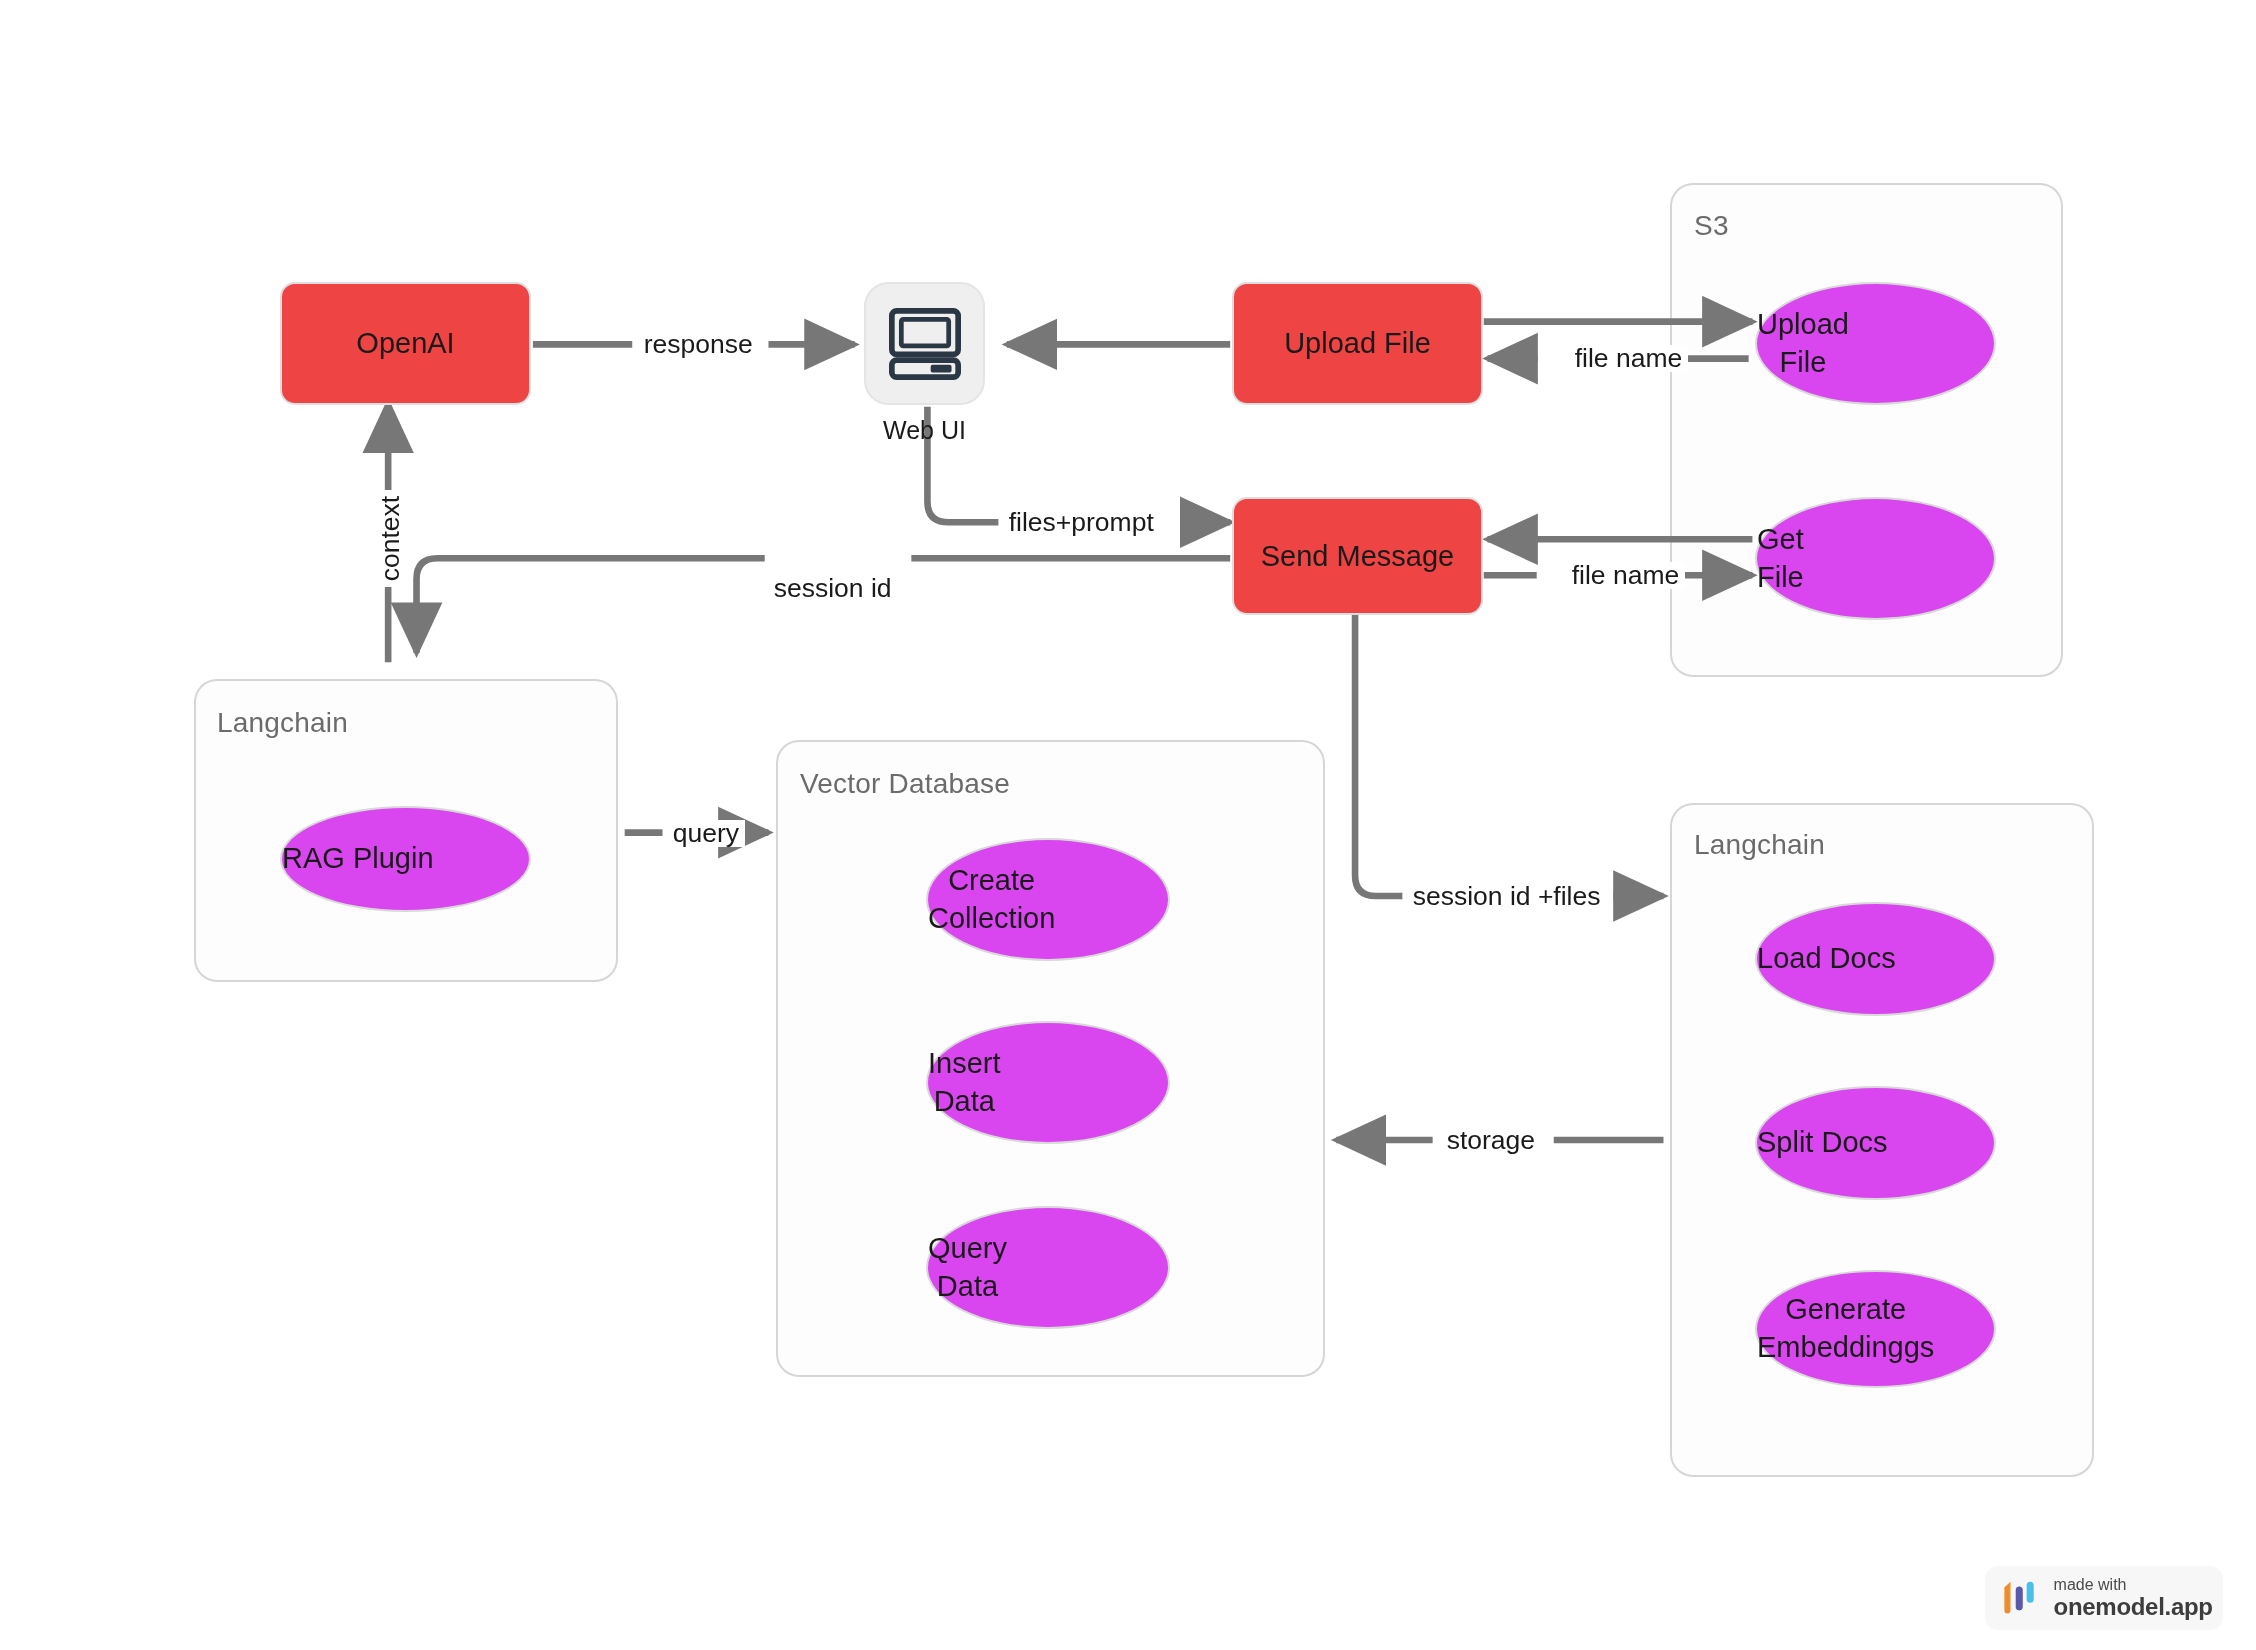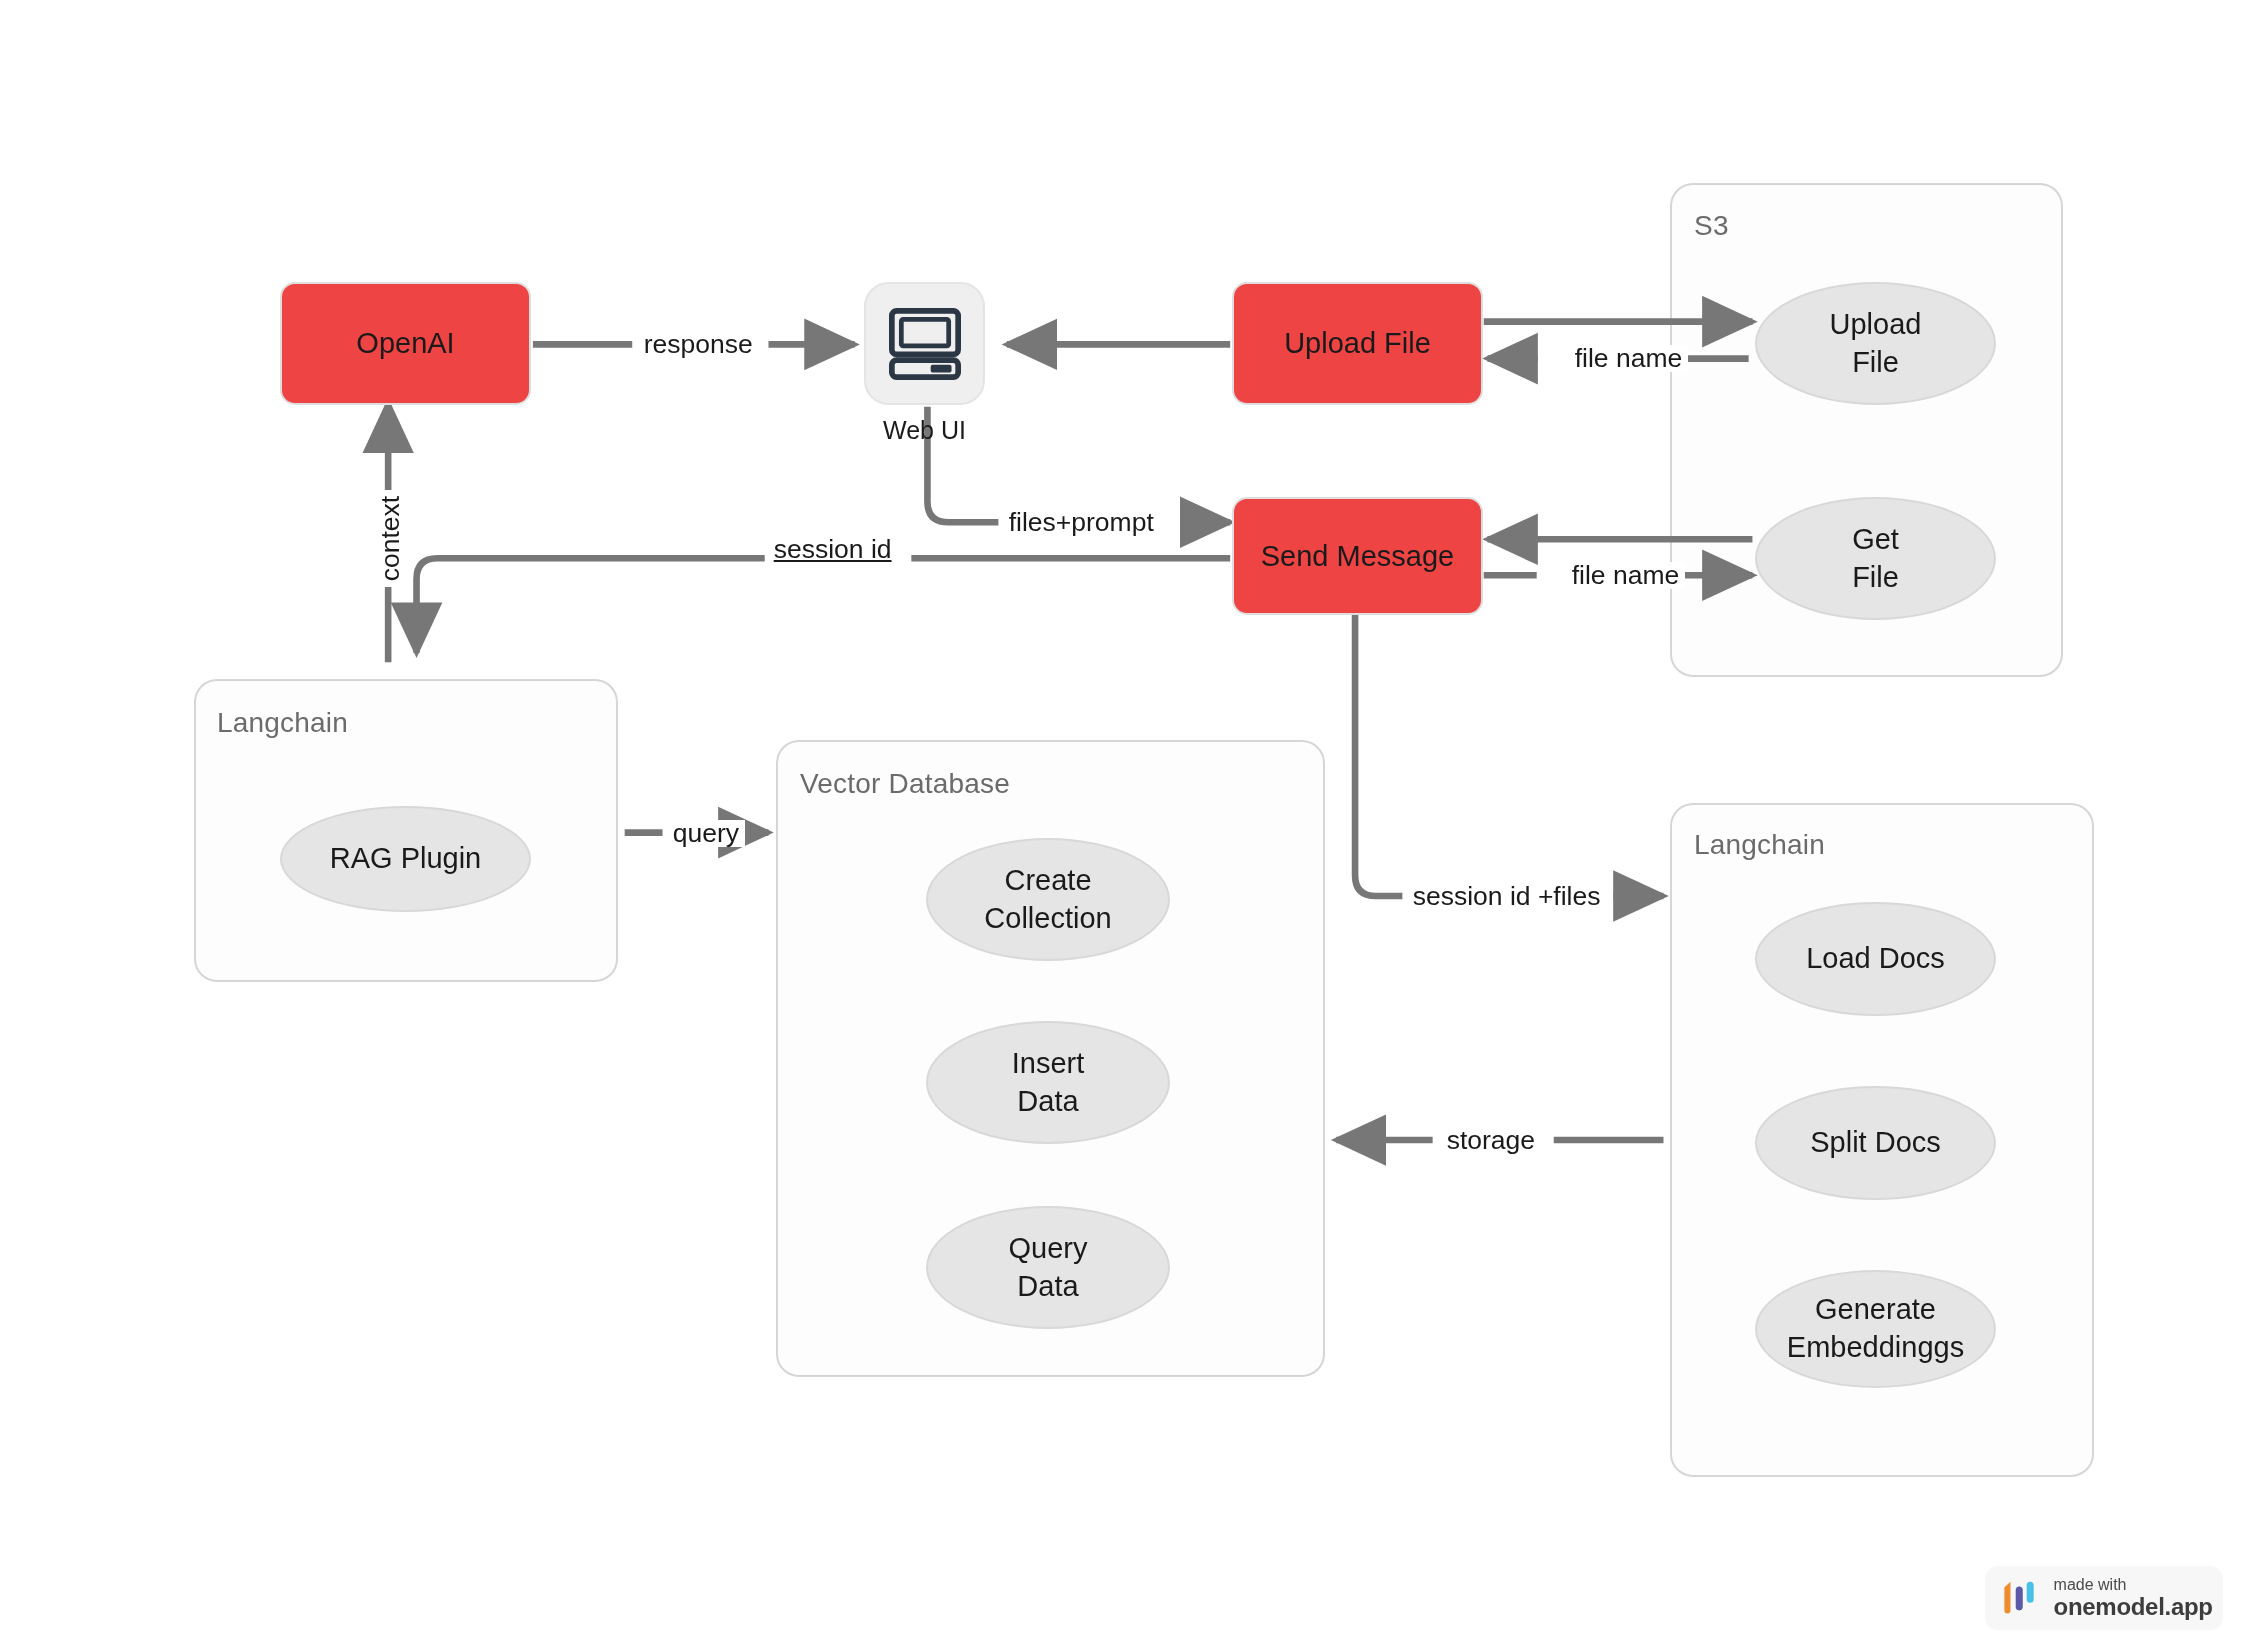--- a/index.html
+++ b/index.html
@@ -49,27 +49,27 @@
     justify-content: center;
     text-align: center;
     font-size: 29px;
     color: #1a1a1a;
     line-height: 1.25;
   }
 
   
   .node-ellipse {
     position: absolute;
-    background: #e5e5e5;
+    background: #d946ef;
     border: 2.8px solid #d8d8d8;
     border-radius: 50%;
     box-sizing: border-box;
     display: flex;
     align-items: center;
-    justify-content: center;
+    justify-content: flex-start;
     text-align: center;
     font-size: 29px;
     color: #1a1a1a;
     line-height: 1.3;
   }
 
   
   .icon-tile {
     position: absolute;
     background: #efefef;
@@ -282,21 +282,21 @@
       <span>Embeddinggs</span>
     </span>
   </div>
 
   <div class="edge-label" style="left:638px; top:331px;">response</div>
 
   <div class="edge-label" style="left:1569px; top:345px;">file name</div>
 
   <div class="edge-label" style="left:1003px; top:509px;">files+prompt</div>
 
-  <div class="edge-label" style="left:768px; top:536px;text-decoration:underline;">session id</div>
+  <div class="edge-label" style="left:768px; top:575px;">session id</div>
 
   <div class="edge-label" style="left:1566px; top:562px;">file name</div>
 
   <div class="edge-label vertical" style="left:377px; top:587px;">context</div>
 
   <div class="edge-label" style="left:667px; top:820px;">query</div>
 
   <div class="edge-label" style="left:1407px; top:883px;">session id +files</div>
 
   <div class="edge-label" style="left:1441px; top:1127px;">storage</div>

